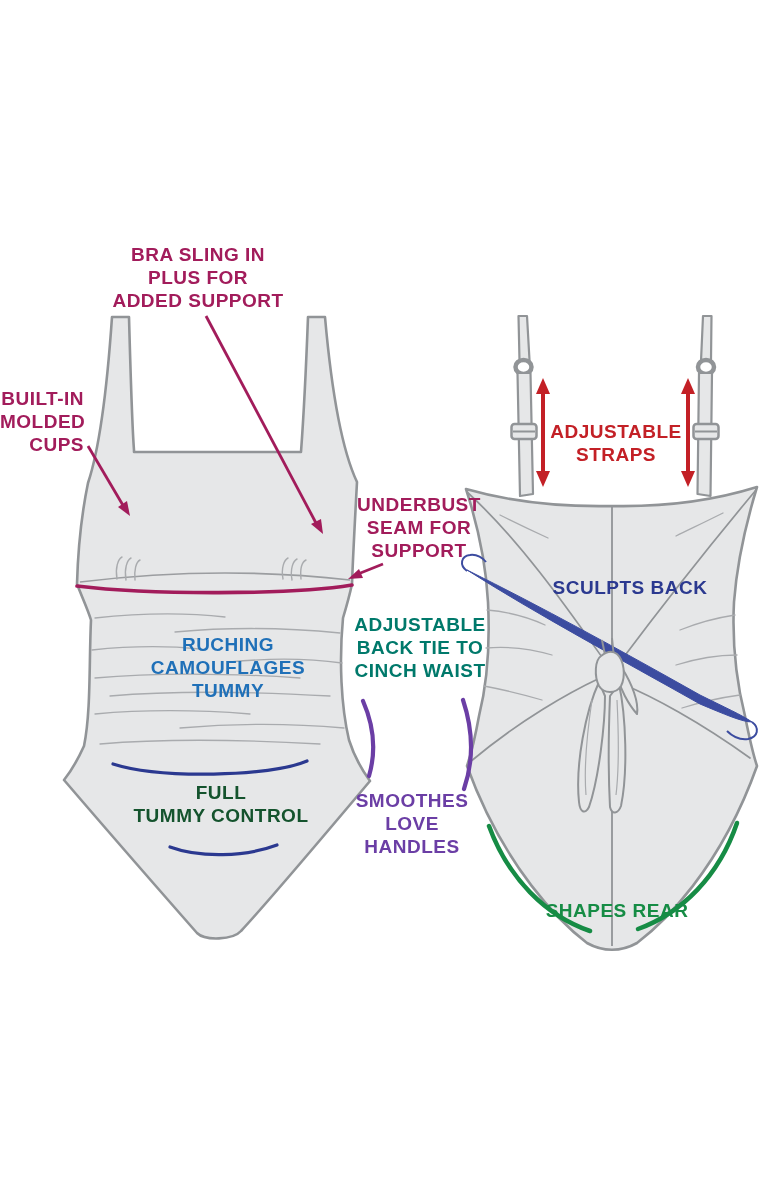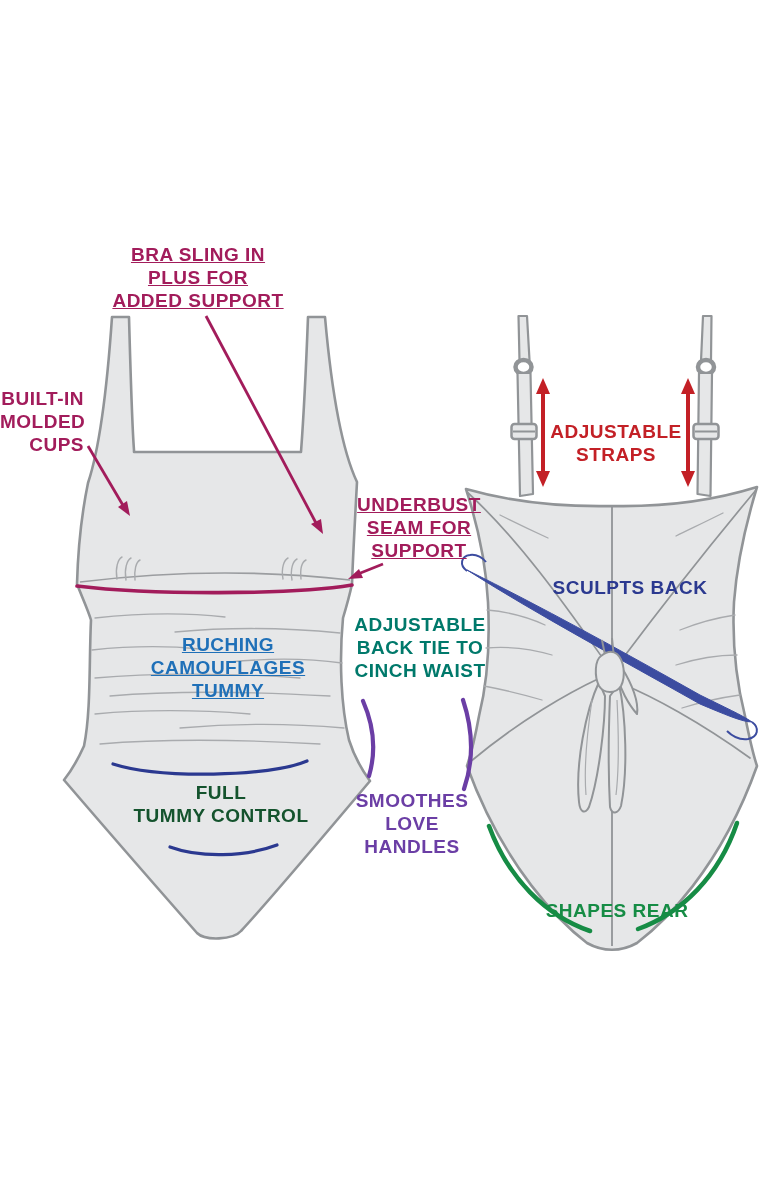--- a/index.html
+++ b/index.html
@@ -15,24 +15,24 @@
     position:absolute;
     font-weight:700;
     font-size:19px;
     line-height:23px;
     letter-spacing:.5px;
     white-space:pre-line;
     text-align:center;
     transform:translateX(-50%);
   }
   .nowrap { white-space:nowrap; }
-  #lbl-bra       { left:198px; top:243px;text-decoration:underline; }
+  #lbl-bra       { left:198px; top:243px; }
   #lbl-cups      { left:0px;   top:387px; width:84px; text-align:right; transform:none; }
   #lbl-underbust { left:419px; top:493px; }
-  #lbl-ruching   { left:228px; top:633px;text-decoration:underline; }
+  #lbl-ruching   { left:228px; top:633px; }
   #lbl-backtie   { left:420px; top:613px; }
   #lbl-tummy     { left:221px; top:781px; }
   #lbl-love      { left:412px; top:789px; }
   #lbl-straps    { left:616px; top:420px; }
   #lbl-sculpts   { left:610px; top:576px; }
   #lbl-shapes    { left:617px; top:874px; }
 </style>
 </head>
 <body>
 
@@ -195,21 +195,21 @@
   </svg>
 
   <div class="label" id="lbl-bra" style="color: rgb(162, 28, 91);">BRA SLING IN
 PLUS FOR
 ADDED SUPPORT</div>
 
   <div class="label" id="lbl-cups" style="color: rgb(162, 28, 91);">BUILT-IN
 MOLDED
 CUPS</div>
 
-  <div class="label" id="lbl-underbust" style="color: rgb(162, 28, 91); text-decoration: underline;">UNDERBUST
+  <div class="label" id="lbl-underbust" style="color: rgb(162, 28, 91);">UNDERBUST
 SEAM FOR
 SUPPORT</div>
 
   <div class="label" id="lbl-ruching" style="color: rgb(31, 112, 184);">RUCHING
 CAMOUFLAGES
 TUMMY</div>
 
   <div class="label" id="lbl-backtie" style="color: rgb(0, 121, 107);">ADJUSTABLE
 BACK TIE TO
 CINCH WAIST</div>

